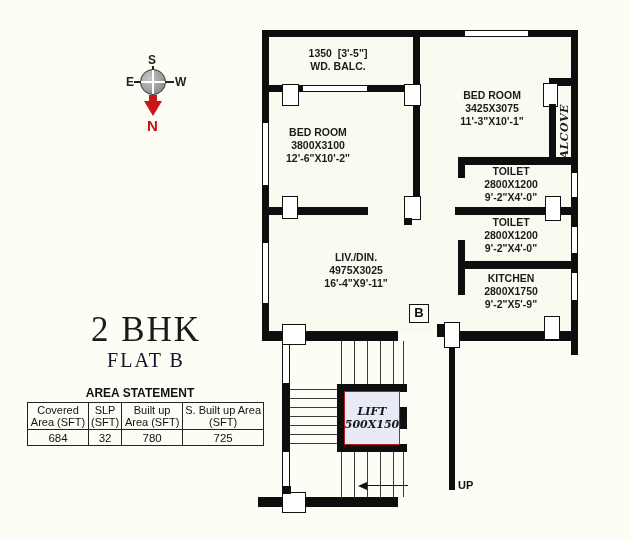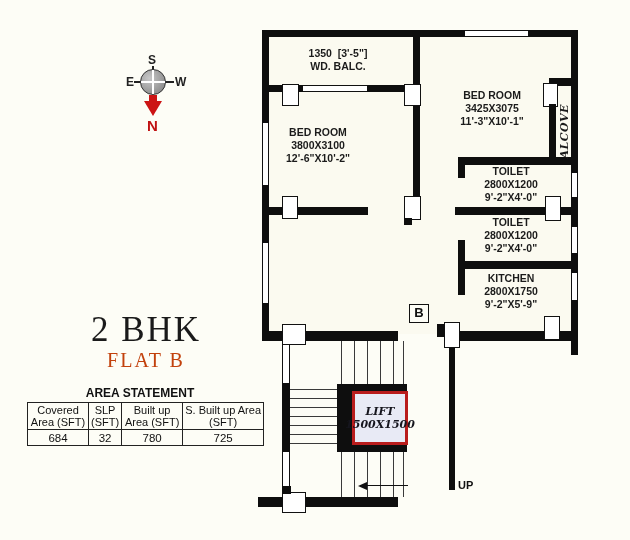--- a/index.html
+++ b/index.html
@@ -28,23 +28,23 @@
     font:italic 700 11px "DejaVu Serif",serif;color:#1b1b1b;letter-spacing:.5px;
     transform:rotate(-90deg);transform-origin:center center;
   }
   .bbox{
     position:absolute;width:20px;height:19px;border:1.6px solid #111;box-sizing:border-box;
     background:#fdfdf6;text-align:center;font:700 13px "Liberation Sans",sans-serif;
     line-height:16px;color:#111;z-index:9;
   }
   .lift-outer{position:absolute;background:#0e0e0e;z-index:4;}
   .lift-inner{
-    position:absolute;background:#e8eaf5;border:3px solid #b91c1c;box-sizing:border-box;z-index:5;
+    position:absolute;background:#e8eaf5;border:1px solid #b91c1c;box-sizing:border-box;z-index:5;
     display:flex;flex-direction:column;align-items:center;justify-content:center;
-    font:italic 700 11px "DejaVu Serif",serif;color:#15151d;line-height:13px;margin-left:8px;
+    font:italic 700 11px "DejaVu Serif",serif;color:#15151d;line-height:13px;
   }
   .lift-notch{position:absolute;background:#fdfdf6;z-index:5;}
   .up-label{position:absolute;font:700 11px "Liberation Sans",sans-serif;color:#111;z-index:8;padding-left:47px;}
   .up-line{position:absolute;height:1.4px;background:#111;z-index:8;}
   .up-head{position:absolute;width:0;height:0;border-top:4px solid transparent;border-bottom:4px solid transparent;border-right:9px solid #111;z-index:8;}
   
   .cp-letter{position:absolute;font:700 12px "Liberation Sans",sans-serif;color:#222;z-index:3;}
   .cp-circle{
     position:absolute;width:26px;height:26px;border-radius:50%;
     background:radial-gradient(circle at 35% 35%, #c8c8c8, #7c7c7c);
@@ -56,21 +56,21 @@
   .cp-arrow-stem{position:absolute;background:#cc1414;z-index:2;}
   .cp-arrow-head{position:absolute;width:0;height:0;border-left:9px solid transparent;border-right:9px solid transparent;border-top:15px solid #cc1414;z-index:2;}
   .cp-n{position:absolute;font:700 15px "Liberation Sans",sans-serif;color:#c01212;z-index:3;}
   
   .title-main{
     position:absolute;left:62px;top:310px;width:168px;text-align:center;
     font:400 35px "Liberation Serif",serif;color:#1a1a1a;letter-spacing:2px;
   }
   .title-sub{
     position:absolute;left:62px;top:349px;width:168px;text-align:center;
-    font:400 20px "Liberation Serif",serif;color:#c2410c;letter-spacing:2px;
+    font:400 20px "Liberation Serif",serif;color:#0f172a;letter-spacing:2px;
   }
   
   .as-title{
     position:absolute;left:27px;top:386px;width:226px;text-align:center;
     font:700 12px "Liberation Sans",sans-serif;color:#111;
   }
   table.as{
     position:absolute;left:27px;top:402px;border-collapse:collapse;
     font:400 11px "Liberation Sans",sans-serif;color:#111;table-layout:fixed;
   }
@@ -243,14 +243,19 @@
     <div>2800X1200</div>
     <div>9'-2"X4'-0"</div>
   </div>
 
   <div class="rlabel" style="left:511px;top:272px;">
     <div>KITCHEN</div>
     <div>2800X1750</div>
     <div>9'-2"X5'-9"</div>
   </div>
 
+  <div class="rlabel" style="left:356px;top:251px;">
+    <div>LIV./DIN.</div>
+    <div>4975X3025</div>
+    <div>16'-4"X9'-11"</div>
+  </div>
 
 </div>
 
 </body></html>

